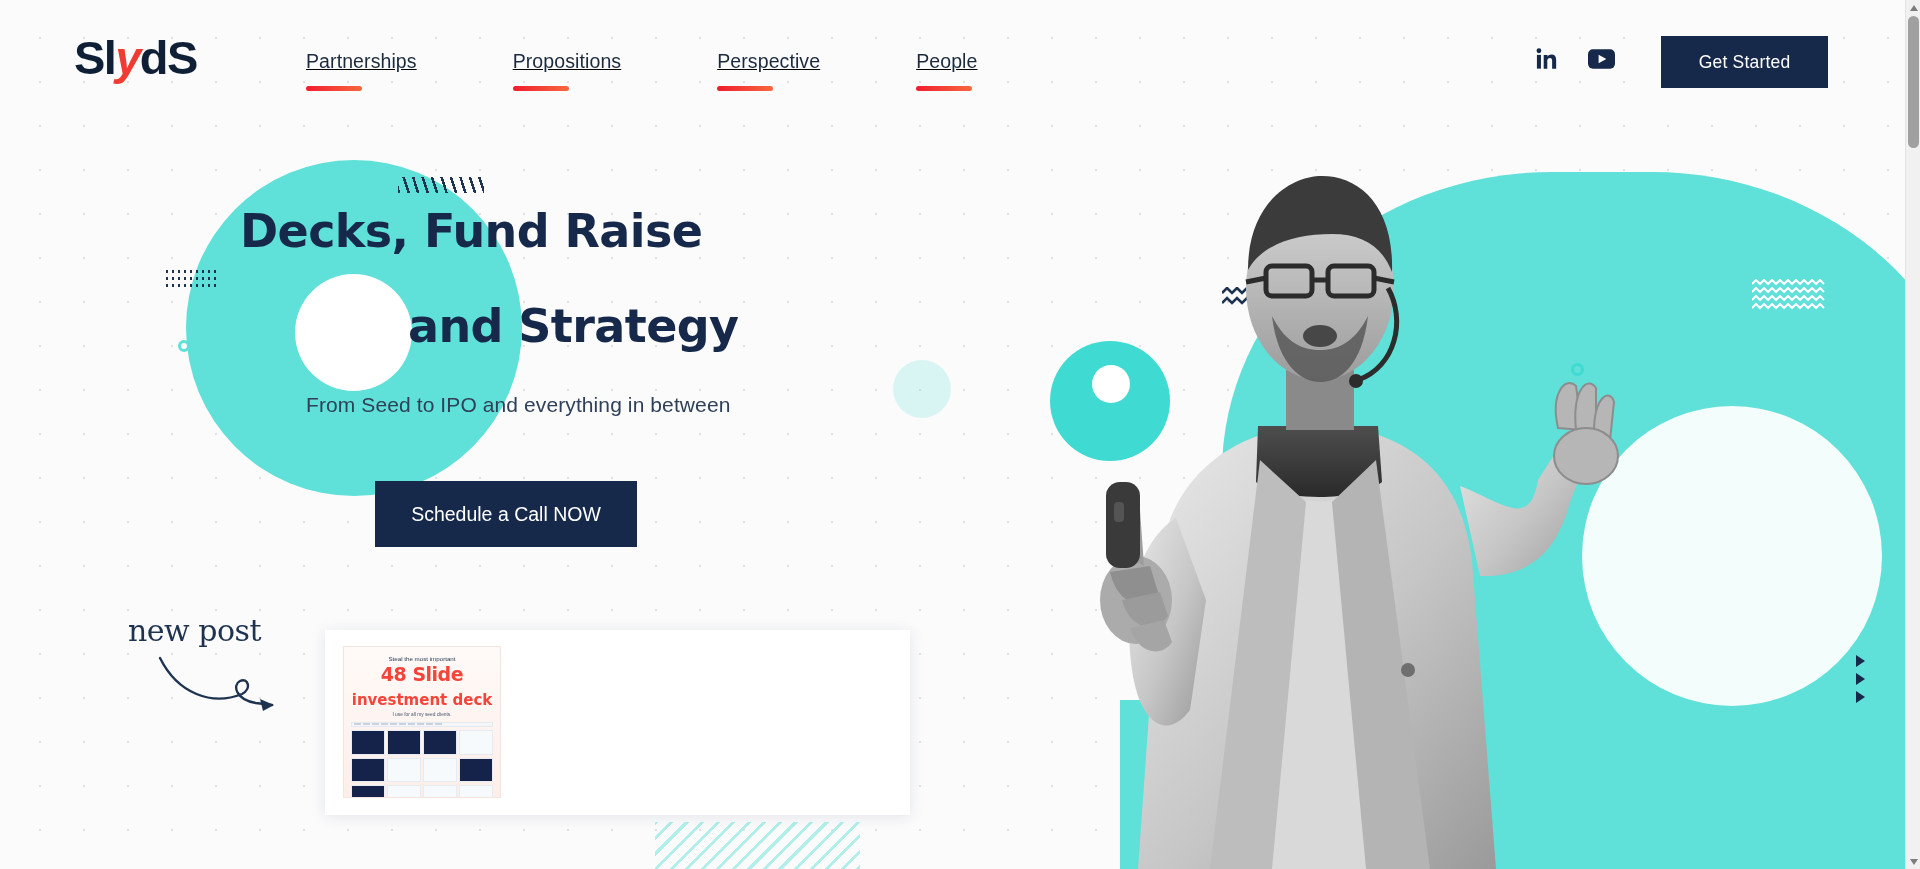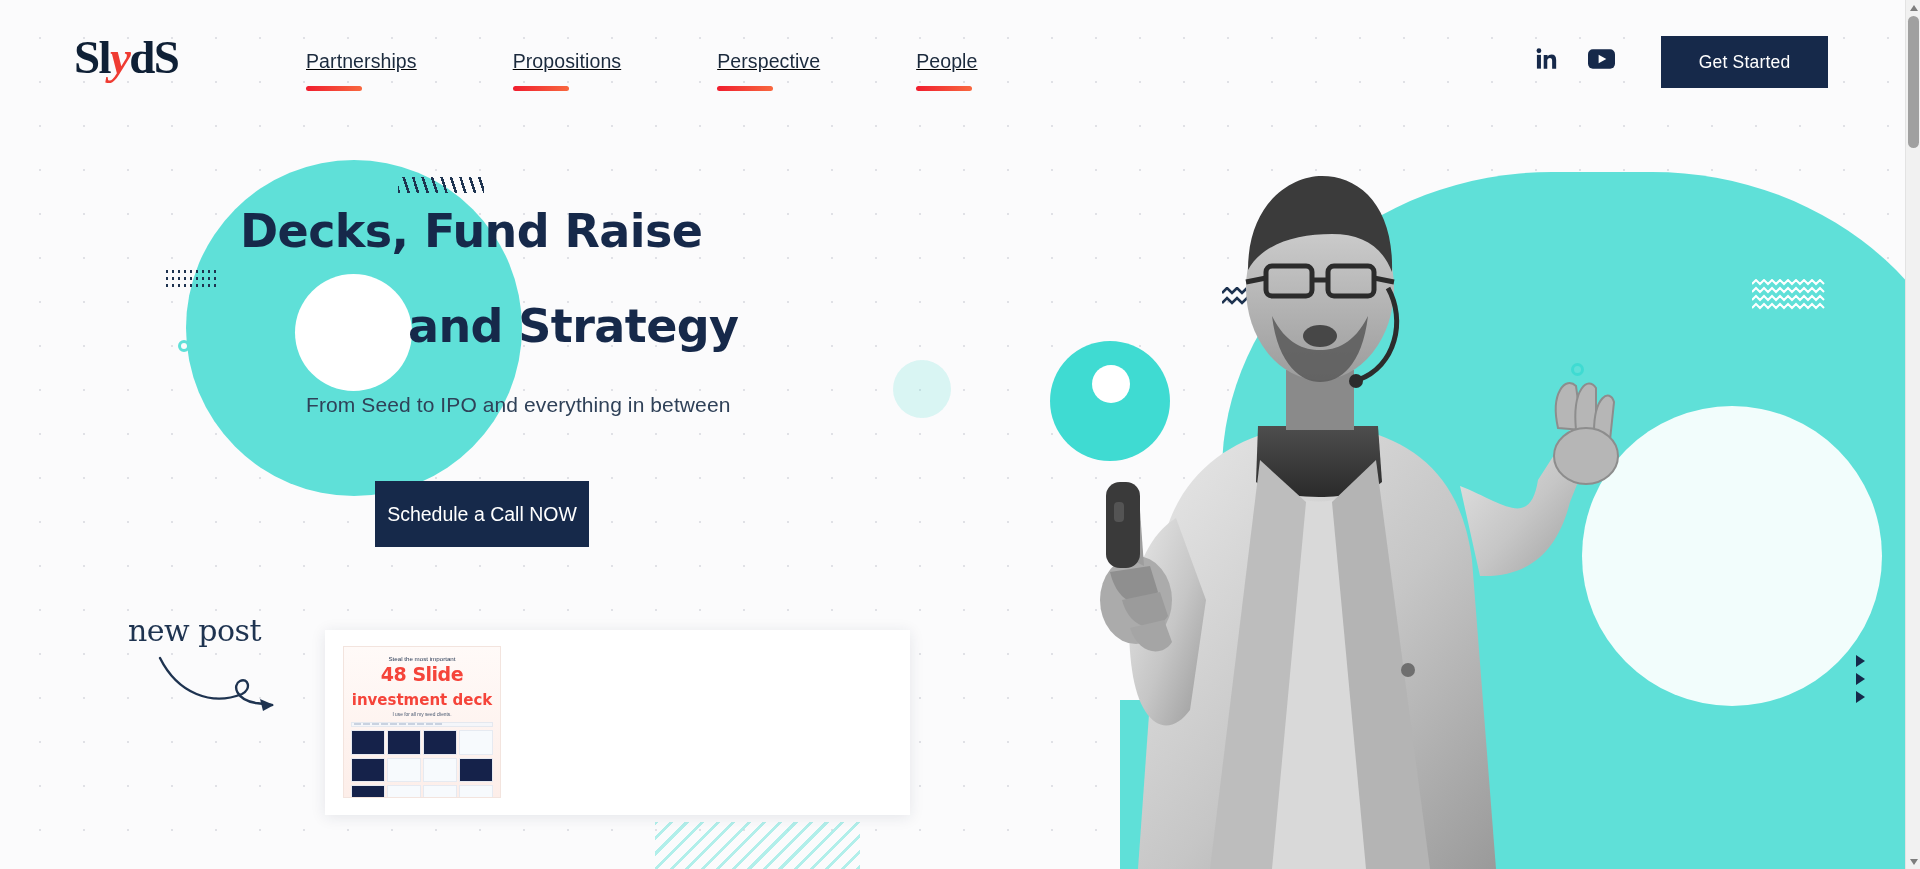--- a/index.html
+++ b/index.html
@@ -30,21 +30,21 @@
     position: absolute; top: 0; left: 0;
     width: 1900px; height: 108px;
     display: flex; align-items: center;
     z-index: 40;
   }
   .logo {
     position: absolute; left: 74px; top: 34px;
     font-size: 47px; font-weight: 700;
     letter-spacing: -1.6px;
     color: #0f2036;
-    font-family: Liberation Serif, serif;
+    font-family: Liberation Sans, sans-serif;
     line-height: 1;
     white-space: nowrap;
   }
   .logo .y { color: #ef3b32; font-style: italic; }
 
   nav.mainnav {
     position: absolute; left: 306px; top: 50px;
     display: flex; gap: 0; text-decoration: underline;
   }
   .nav-item {
@@ -222,21 +222,21 @@
   .hero-sub {
     position: absolute; left: 306px; top: 393px;
     font-size: 21px;
     color: #2f4158;
     letter-spacing: .1px;
     font-weight: 400;
     white-space: nowrap;
   }
   .btn-schedule {
     position: absolute; left: 375px; top: 481px;
-    width: 214px; height: 66px;
+    width: 262px; height: 66px;
     background: #16294a;
     color: #ffffff;
     border: none;
     font-size: 19.5px;
     font-family: "Liberation Sans", sans-serif;
     cursor: pointer;
     display: flex; align-items: center; justify-content: center;
     z-index: 14;
   }
 

